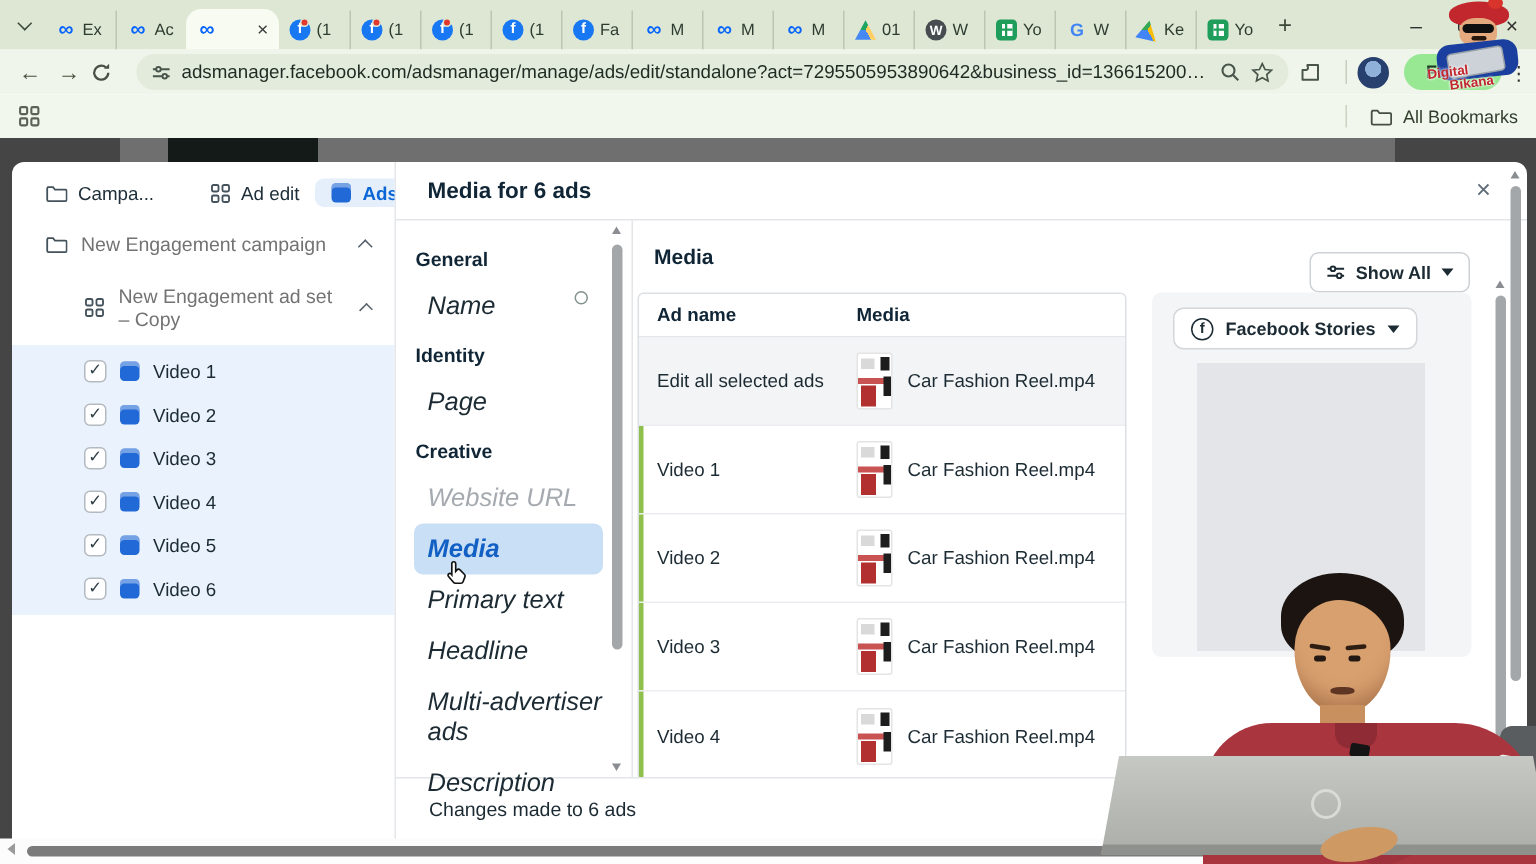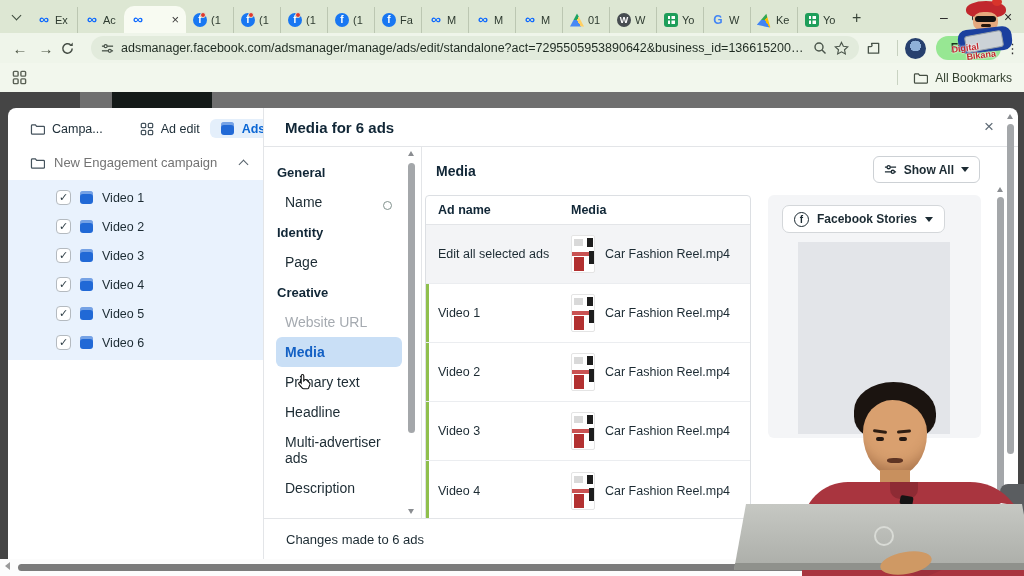--- a/index.html
+++ b/index.html
@@ -96,39 +96,39 @@
   .main{flex:1;display:flex;flex-direction:column;min-width:0;position:relative;}
   .mhead{height:39px;flex:none;border-bottom:1px solid #e3e5e8;display:flex;align-items:center;
          padding:0 24px 0 21px;font-size:15px;font-weight:bold;color:#102636;}
   .mclose{margin-left:auto;font-size:17px;font-weight:normal;color:#5f6b76;}
   .mbody{flex:1;display:flex;min-height:0;position:relative;}
   .footer{height:42px;flex:none;border-top:1px solid #e3e5e8;display:flex;align-items:center;
           padding:0 22px;font-size:13px;color:#1c2b33;background:#fff;}
 
   .nav{width:158px;flex:none;border-right:1px solid #e3e5e8;padding:10px 0 0 13px;position:relative;}
   .navhead{font-size:13px;font-weight:bold;color:#102636;padding:8px 0 7px 0;}
-  .navitem{font-size:14px;color:#1c2b33;padding:7px 0 7px 9px;margin-left:-1px;width:126px;
-           display:flex;align-items:flex-end;border-radius:6px;}
+  .navitem{font-size:17px;color:#1c2b33;padding:7px 0 7px 9px;margin-left:-1px;width:126px;
+           display:flex;align-items:flex-start;border-radius:6px;font-style:italic;}
   .navitem.disabled{color:#a5aab0;}
   .navitem.selected{background:#c9dff6;color:#1360c4;font-weight:bold;}
   .circ{margin-left:auto;margin-right:10px;width:9px;height:9px;border:1.5px solid #82928e;border-radius:50%;}
   .cursor-hand{position:absolute;left:33px;top:226px;z-index:5;}
 
   .vscroll{position:absolute;width:9px;}
   .sb-thumb{position:absolute;left:1px;width:7px;border-radius:4px;background:#a4a7aa;}
   .sb-tri{position:absolute;left:1px;width:0;height:0;border-left:3.5px solid transparent;border-right:3.5px solid transparent;}
   .sb-tri.up{border-bottom:5px solid #8a8d91;}
   .sb-tri.down{border-top:5px solid #8a8d91;}
   .nav-scroll{right:5px;top:4px;bottom:4px;}
   .inner-scroll{right:13px;top:40px;bottom:4px;}
   .outer-scroll{right:3px;top:6px;bottom:46px;z-index:6;}
 
   .content{flex:1;position:relative;min-width:0;overflow:hidden;}
   .ctitle{position:absolute;left:14px;top:16px;font-size:14px;font-weight:bold;color:#102636;}
-  .showall{position:absolute;right:38px;top:9px;height:27px;border:1px solid #cdd1d5;border-radius:6px;
+  .showall{position:absolute;right:38px;top:21px;height:27px;border:1px solid #cdd1d5;border-radius:6px;
            display:flex;align-items:center;gap:7px;padding:0 10px;font-size:12px;font-weight:bold;
            color:#1c2b33;background:#fff;}
   .caret-down{width:0;height:0;border-left:4px solid transparent;border-right:4px solid transparent;
               border-top:5px solid #1c2b33;}
   .table{position:absolute;left:3px;top:48px;width:326px;border:1px solid #dcdfe3;border-radius:4px;
          background:#fff;overflow:hidden;}
   .thr{display:flex;align-items:center;height:29px;border-bottom:1px solid #e3e5e8;
        font-size:12.5px;font-weight:bold;color:#102636;}
   .c1{width:145px;padding-left:12px;flex:none;}
   .c2{flex:1;display:flex;align-items:center;gap:10px;}
@@ -406,20 +406,34 @@
       <div class="tree-row">
         <span>
           <svg width="15" height="13" viewBox="0 0 16 14">
               <path d="M1.5 3h4.2l1.4 1.8h7.4a1 1 0 0 1 1 1v6.2a1 1 0 0 1-1 1h-12a1 1 0 0 1-1-1V4a1 1 0 0 1 1-1z" fill="none" stroke="#44525c" stroke-width="1.3"></path>
             </svg>
         </span>
         <span>New Engagement campaign</span>
         <span class="chev-up"></span>
       </div>
 
+      <div class="tree-row indent">
+        <span>
+          <svg width="14" height="14" viewBox="0 0 16 16">
+              <g fill="none" stroke="#44525c" stroke-width="1.4">
+                <rect x="1.5" y="1.5" width="5" height="5" rx="1.2"></rect>
+                <rect x="9.5" y="1.5" width="5" height="5" rx="1.2"></rect>
+                <rect x="1.5" y="9.5" width="5" height="5" rx="1.2"></rect>
+                <rect x="9.5" y="9.5" width="5" height="5" rx="1.2"></rect>
+              </g>
+            </svg>
+        </span>
+        <span>New Engagement ad set – Copy</span>
+        <span class="chev-up"></span>
+      </div>
 
       <div class="ads-list">
           <div class="ad-row">
             <span class="checkbox">✓</span>
             <span class="vicon"></span>
             <span>Video 1</span>
           </div>
           <div class="ad-row">
             <span class="checkbox">✓</span>
             <span class="vicon"></span>

